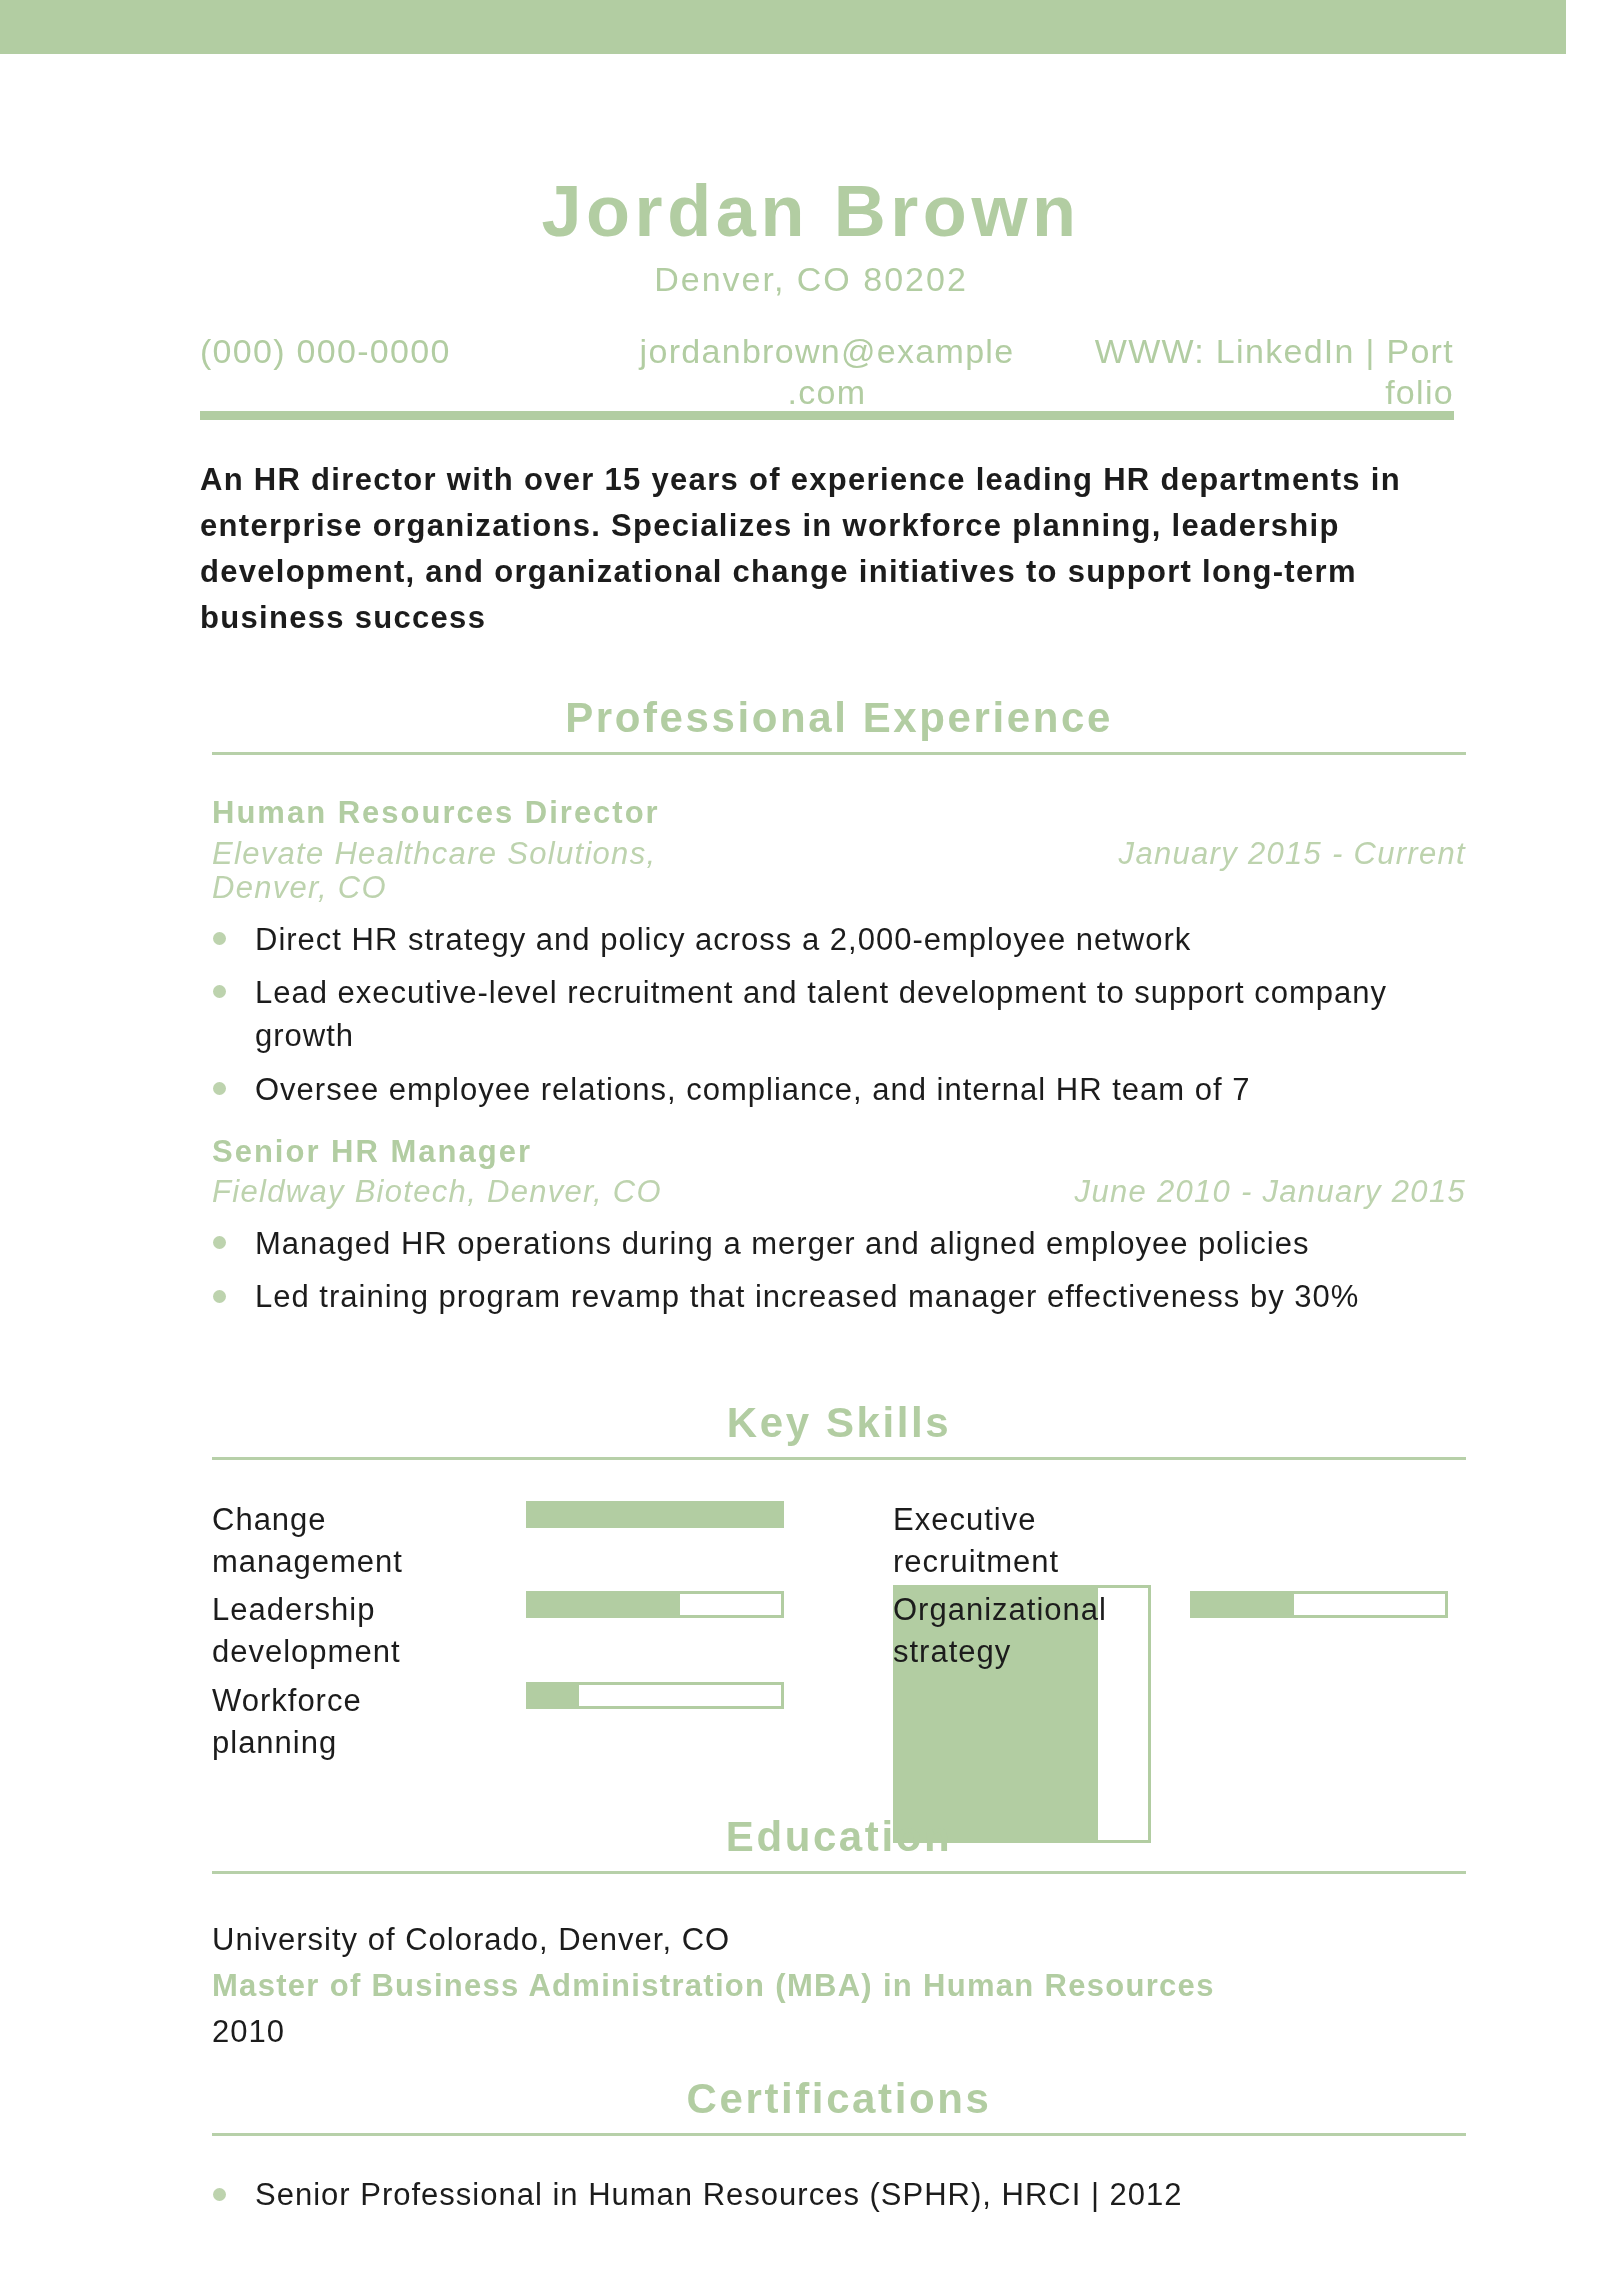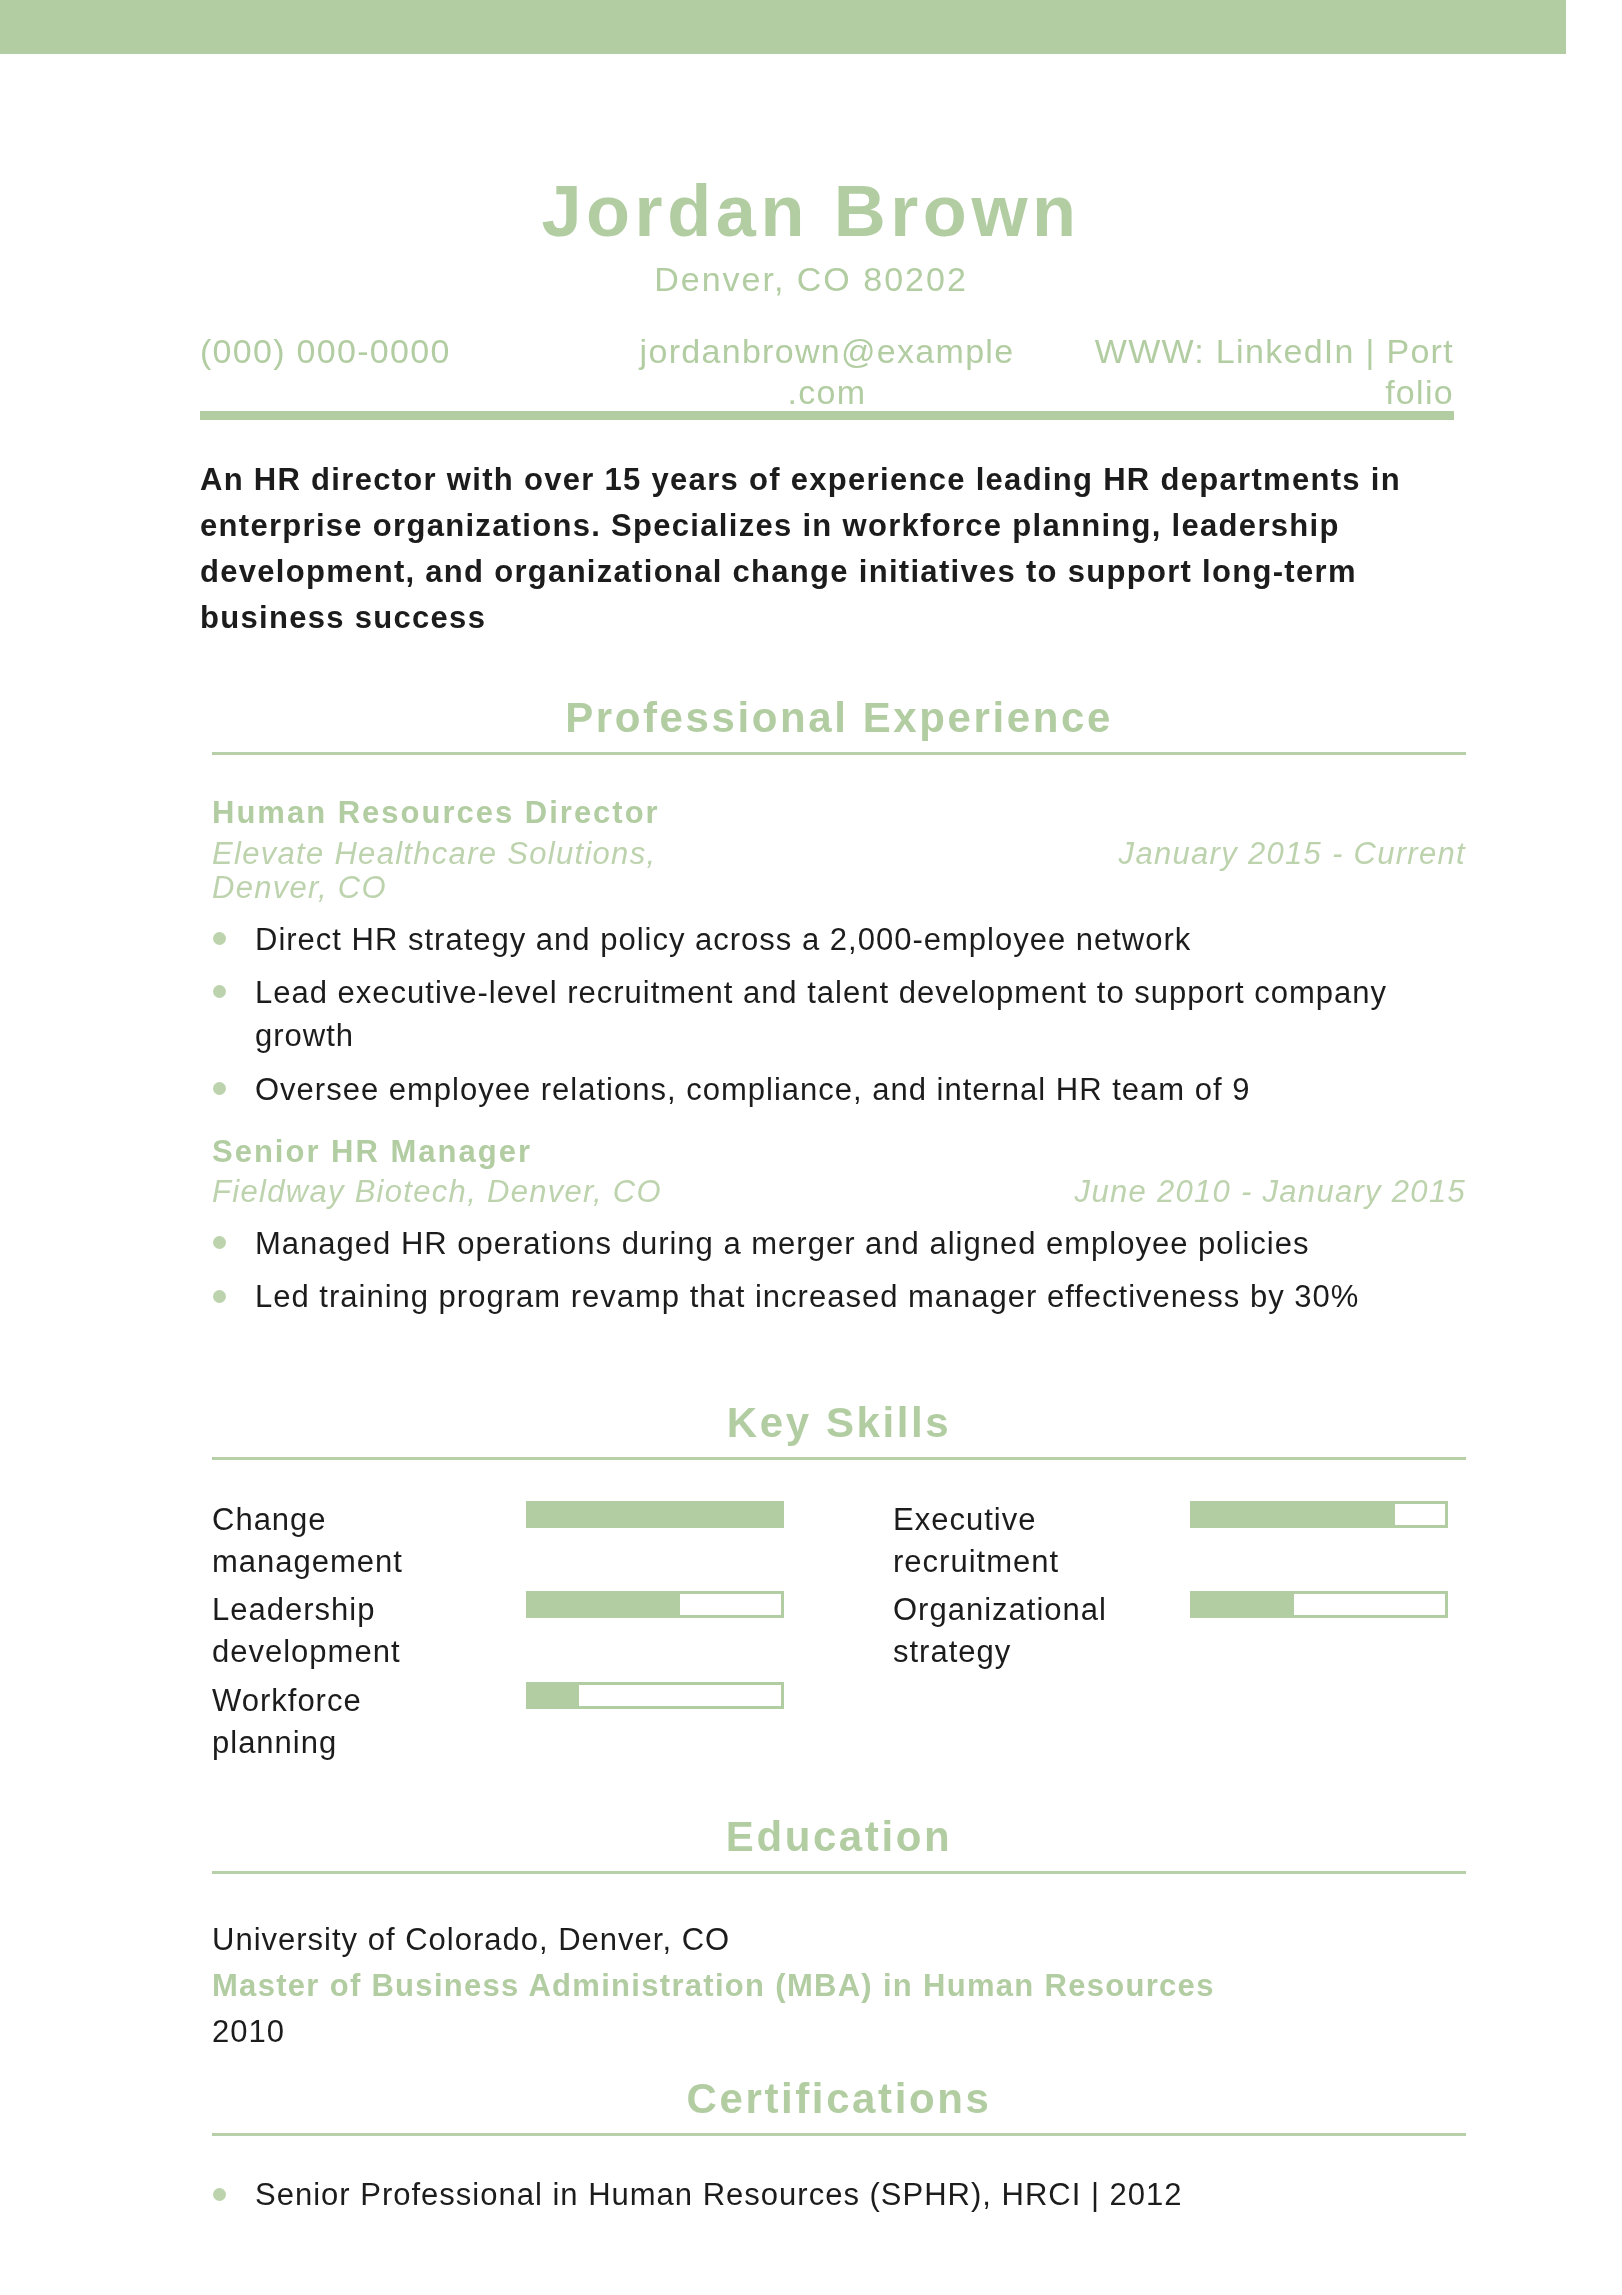--- a/index.html
+++ b/index.html
@@ -125,21 +125,21 @@
         <div class="job-head">
           <div class="job-company">
             <div>Elevate Healthcare Solutions,</div>
             <div>Denver, CO</div>
           </div>
           <div class="job-dates">January 2015 - Current</div>
         </div>
         <ul class="bullets">
           <li>Direct HR strategy and policy across a 2,000-employee network</li>
           <li>Lead executive-level recruitment and talent development to support company growth</li>
-          <li>Oversee employee relations, compliance, and internal HR team of 9</li>
+          <li>Oversee employee relations, compliance, and internal HR team of 7</li>
         </ul>
         <div class="job-title second">Senior HR Manager</div>
         <div class="job-head">
           <div class="job-company">
             <div>Fieldway Biotech, Denver, CO</div>
           </div>
           <div class="job-dates">June 2010 - January 2015</div>
         </div>
         <ul class="bullets">
           <li>Managed HR operations during a merger and aligned employee policies</li>
@@ -172,21 +172,21 @@
         </div>
         <div class="skill colL" style="left: 0px; top: 181px;">
           <div class="slabel">
             <div>Workforce</div>
             <div>planning</div>
           </div>
           <div class="track">
             <div class="fill" style="width: 20%;"></div>
           </div>
         </div>
-        <div class="skill colR" style="left: 681px; top: 0px;">
+        <div class="skill colR" style="left: 681px; top: 0px; flex-direction: column;">
           <div class="slabel">
             <div>Executive</div>
             <div>recruitment</div>
           </div>
           <div class="track">
             <div class="fill" style="width: 80%;"></div>
           </div>
         </div>
         <div class="skill colR" style="left: 681px; top: 90px;">
           <div class="slabel">

